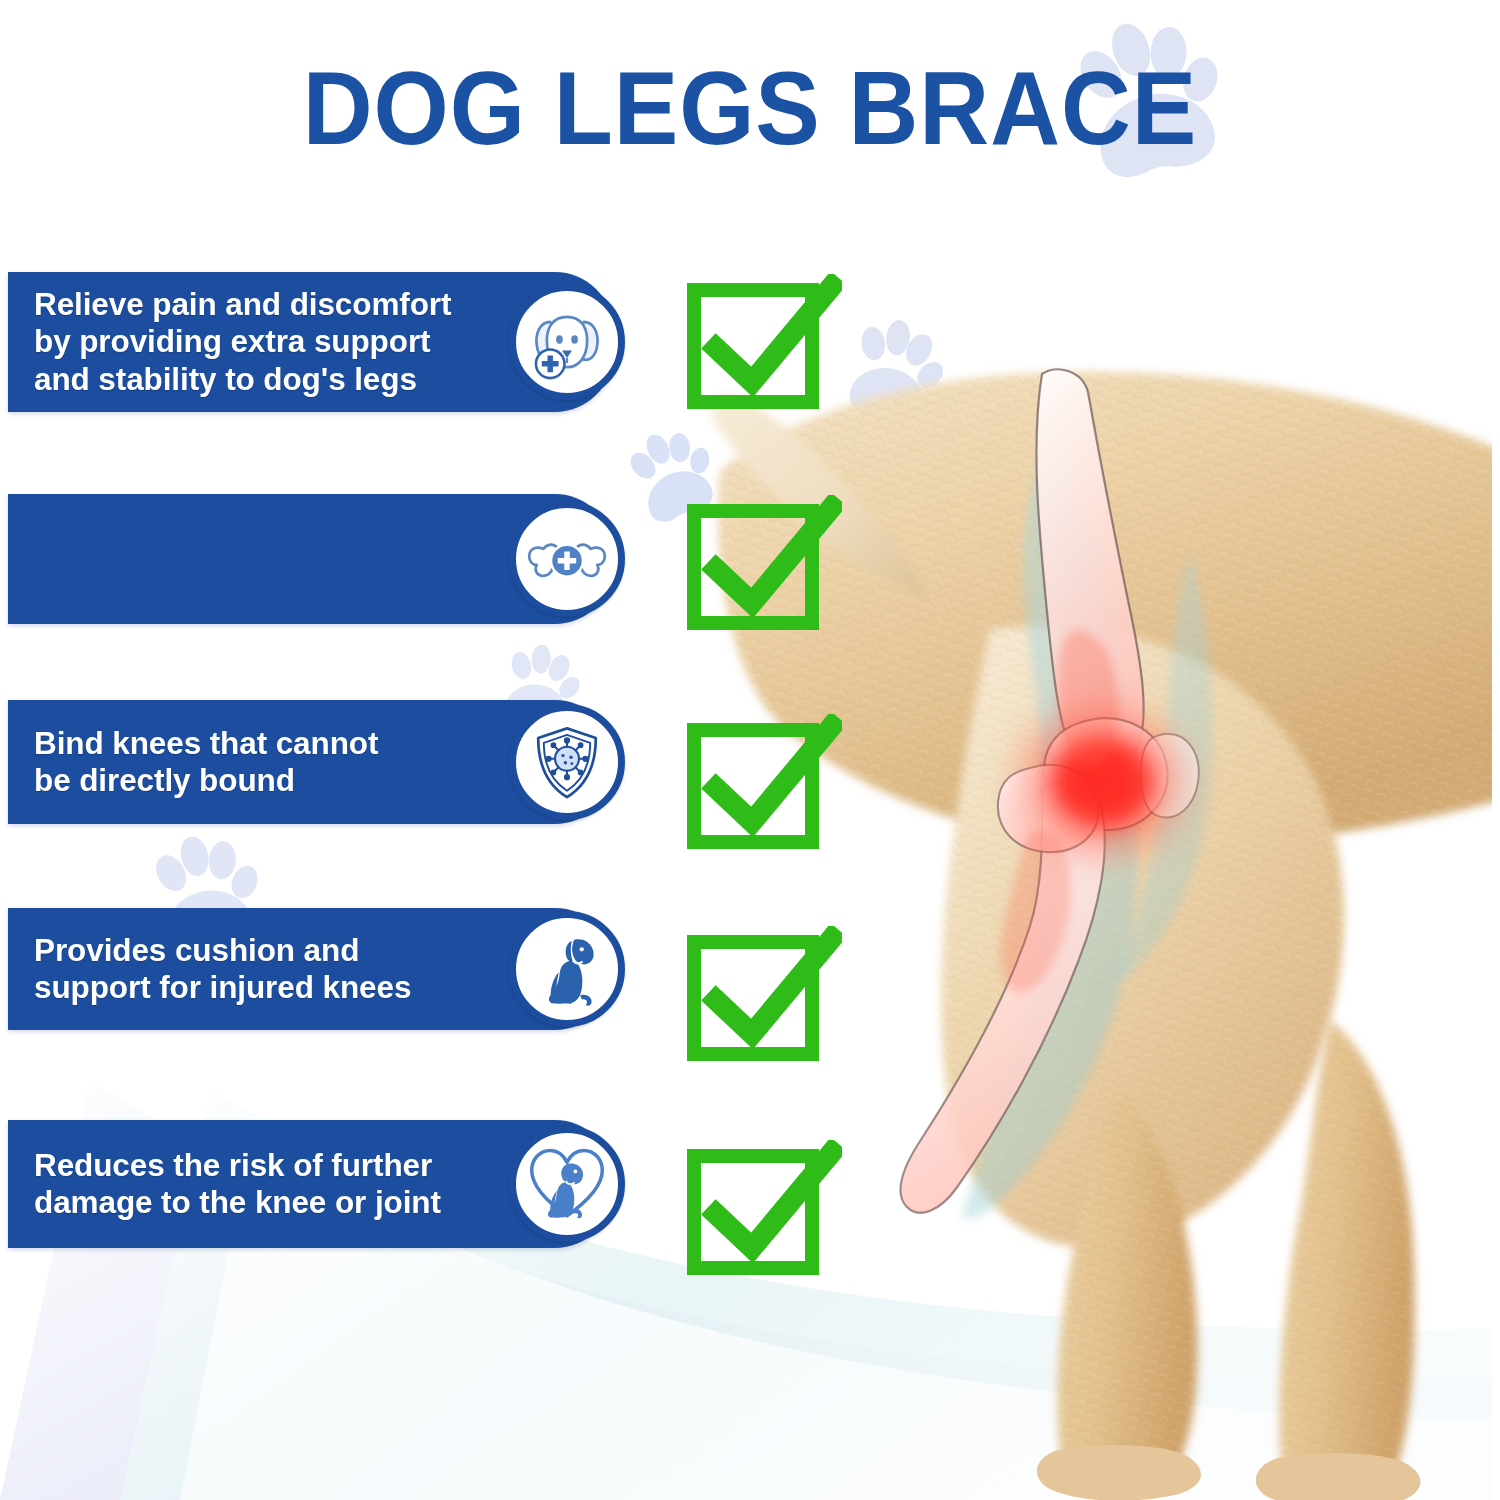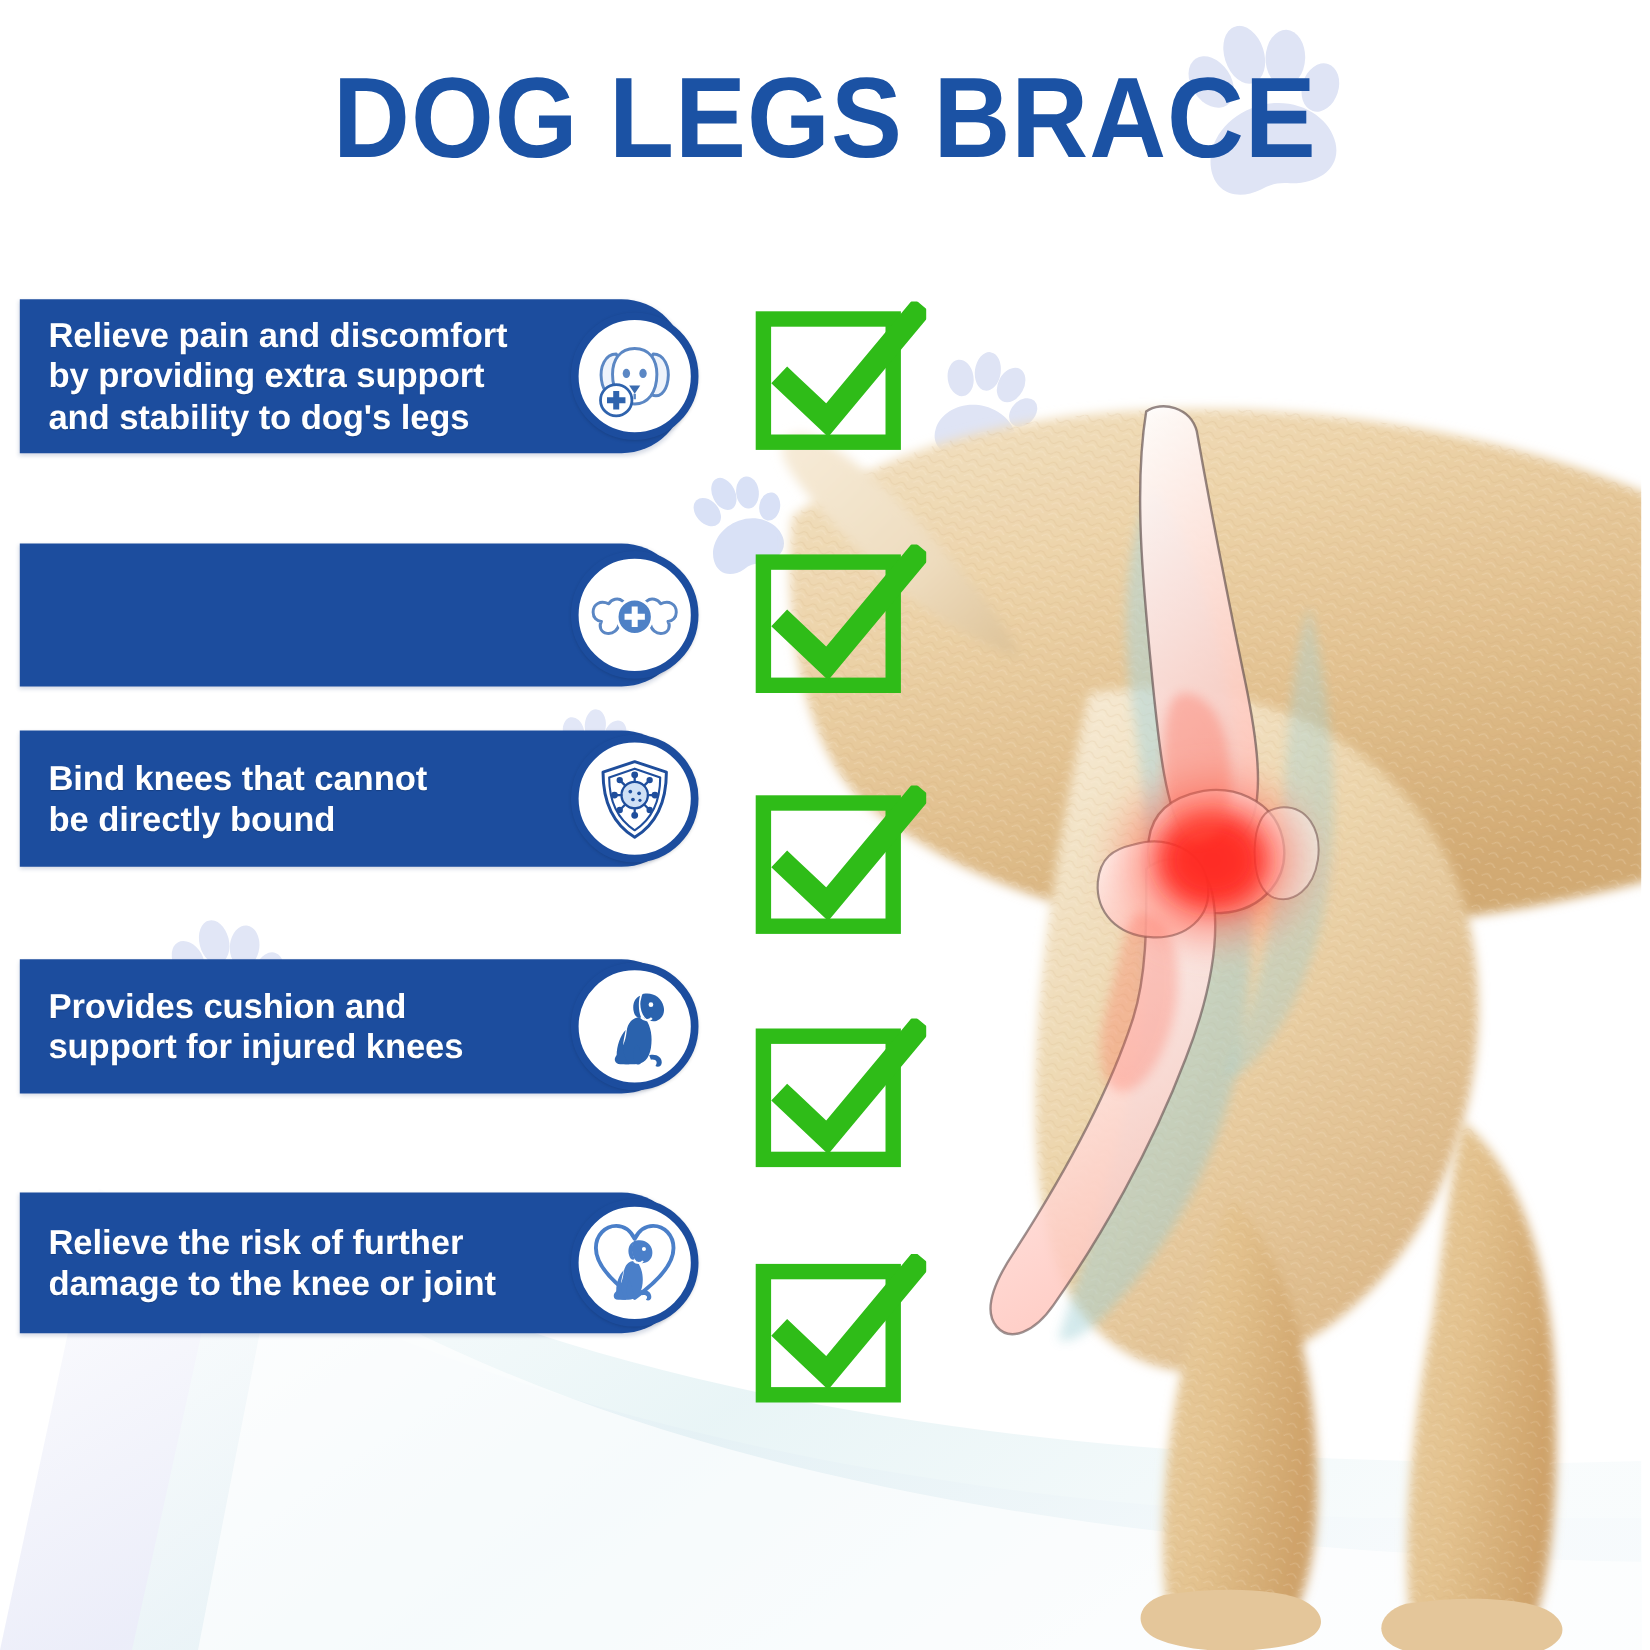--- a/index.html
+++ b/index.html
@@ -70,21 +70,21 @@
     width: 810px;
     height: 1170px;
     z-index: 3;
     pointer-events: none;
   }
   .dog-stage svg { display: block; }
 
   
   .cards {
     position: absolute;
-    left: 18px;
+    left: 8px;
     top: 272px;
     width: 625px;
     z-index: 5;
   }
 
   .card {
     position: relative;
     width: 605px;
     background: #1c4d9e;
     border-radius: 0 58px 58px 0;
@@ -121,21 +121,21 @@
     display: flex;
     align-items: center;
     justify-content: center;
     box-shadow: 0 1px 3px rgba(0,0,0,0.15);
   }
   .card-icon svg { display: block; }
 
   
   .card-1 { height: 140px; }
   .card-2 { height: 130px; margin-top: 82px; }
-  .card-3 { height: 124px; margin-top: 40px; }
+  .card-3 { height: 124px; margin-top: 76px; }
   .card-4 { height: 122px; margin-top: 84px; }
   .card-5 { height: 128px; margin-top: 90px; }
 
   
   .checks {
     position: absolute;
     left: 686px;
     top: 274px;
     width: 180px;
     z-index: 7;
@@ -514,21 +514,21 @@
           </g>
 
           <circle cx="68" cy="26" r="2.6" fill="#ffffff"></circle>
 
           <path d="M57 40 C61 44 66 44 69 41" stroke="#ffffff" stroke-width="2.6" fill="none"></path>
         </svg>
       </div>
     </div>
 
     <div class="card card-5">
-      <div class="card-text">Relieve the risk of  further
+      <div class="card-text">Reduces the risk of  further
 damage to the knee or joint</div>
       <div class="card-icon">
         <svg viewBox="0 0 100 100" width="84" height="84" aria-hidden="true">
 
           <path d="M50 88 C22 68 8 50 8 34 C8 20 18 10 30 10 C39 10 46 16 50 24
                    C54 16 61 10 70 10 C82 10 92 20 92 34 C92 50 78 68 50 88 Z" fill="none" stroke="#4a7fc9" stroke-width="4.2" stroke-linejoin="round"></path>
 
           <g fill="#4a7fc9">
             <path d="M52 26 C60 24 68 29 69 37 C70 44 66 49 61 50
                      C57 51 52 50 50 46 C47 41 46 33 48 29 C49 26 50 26 52 26 Z"></path>

